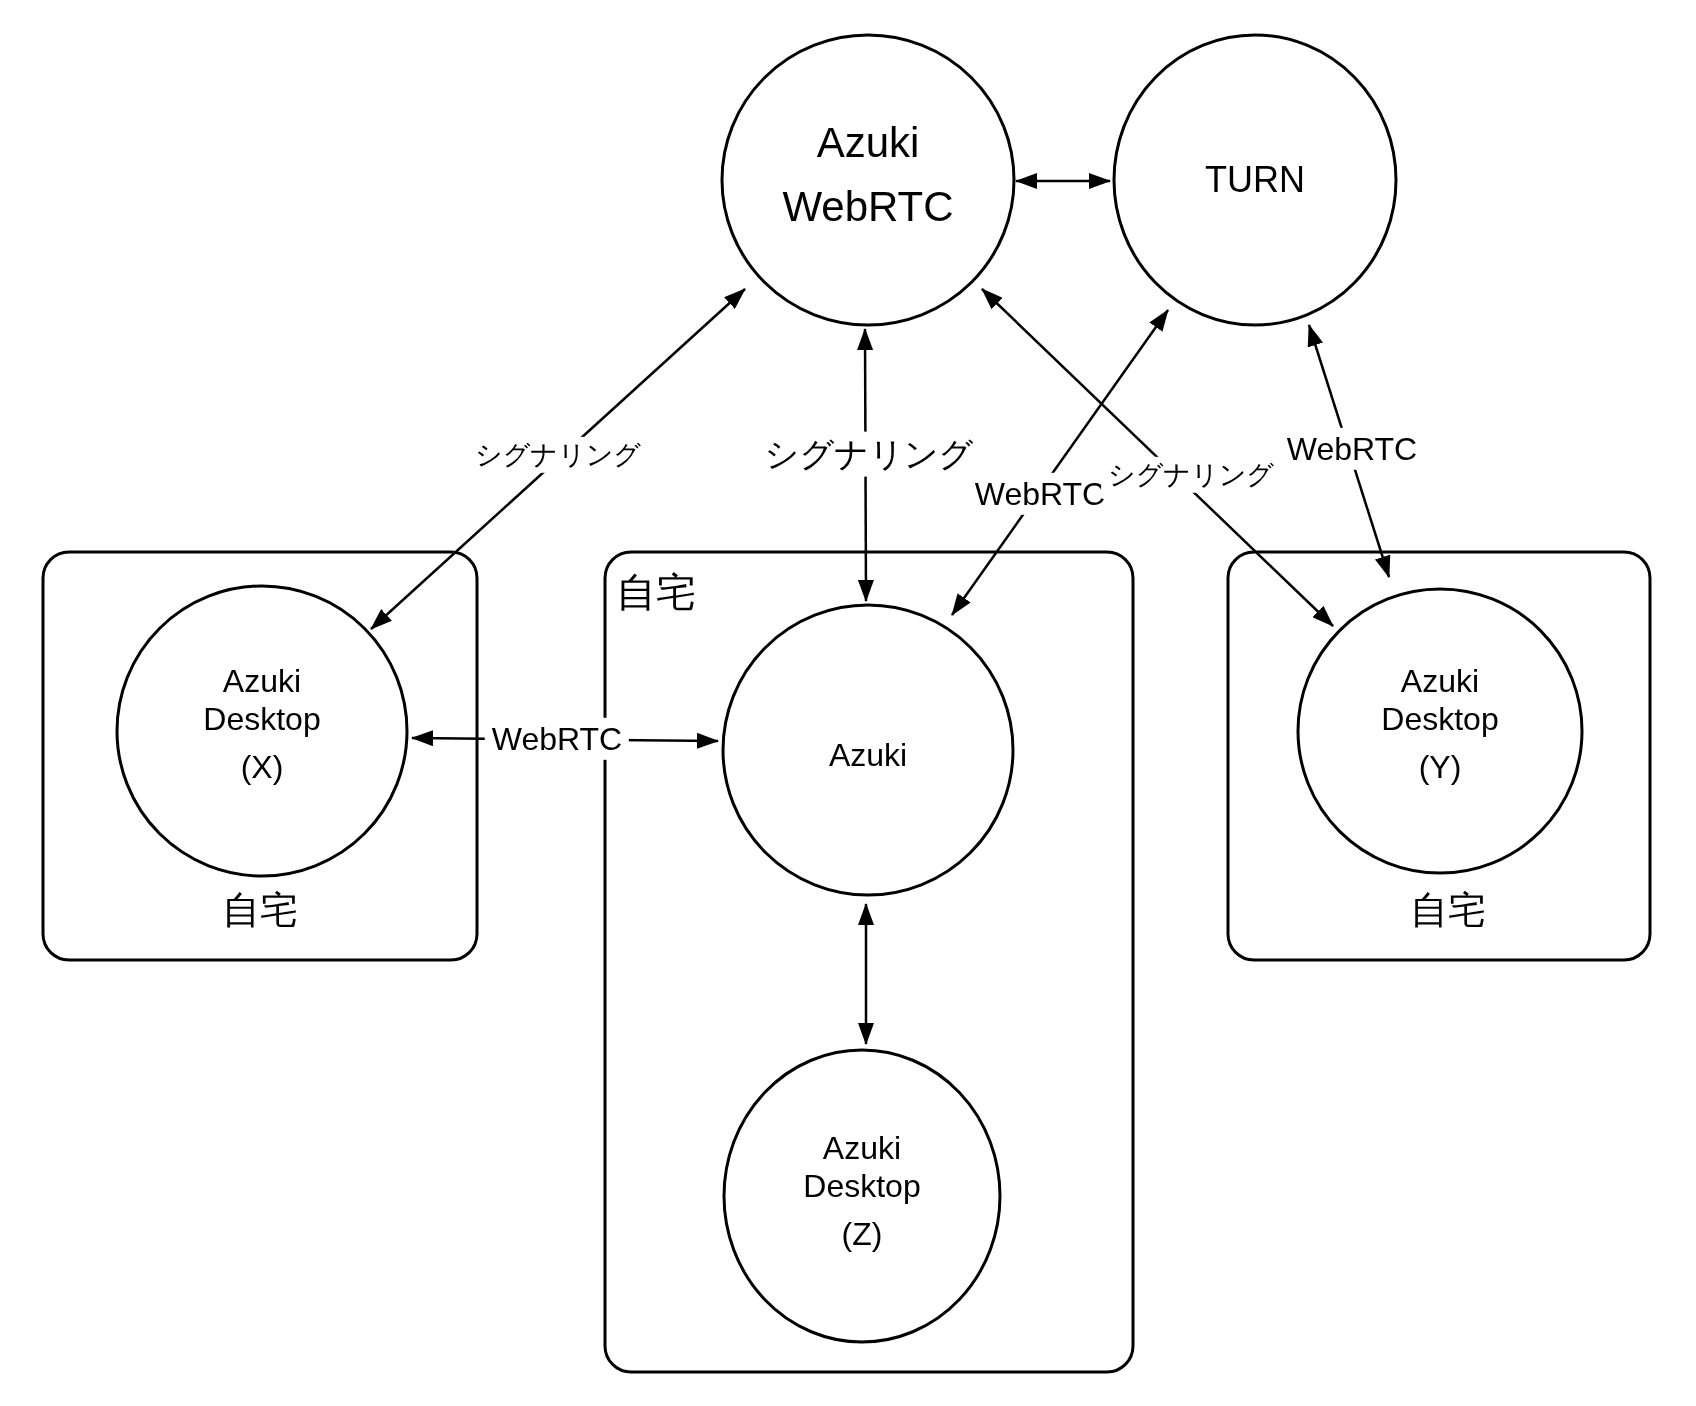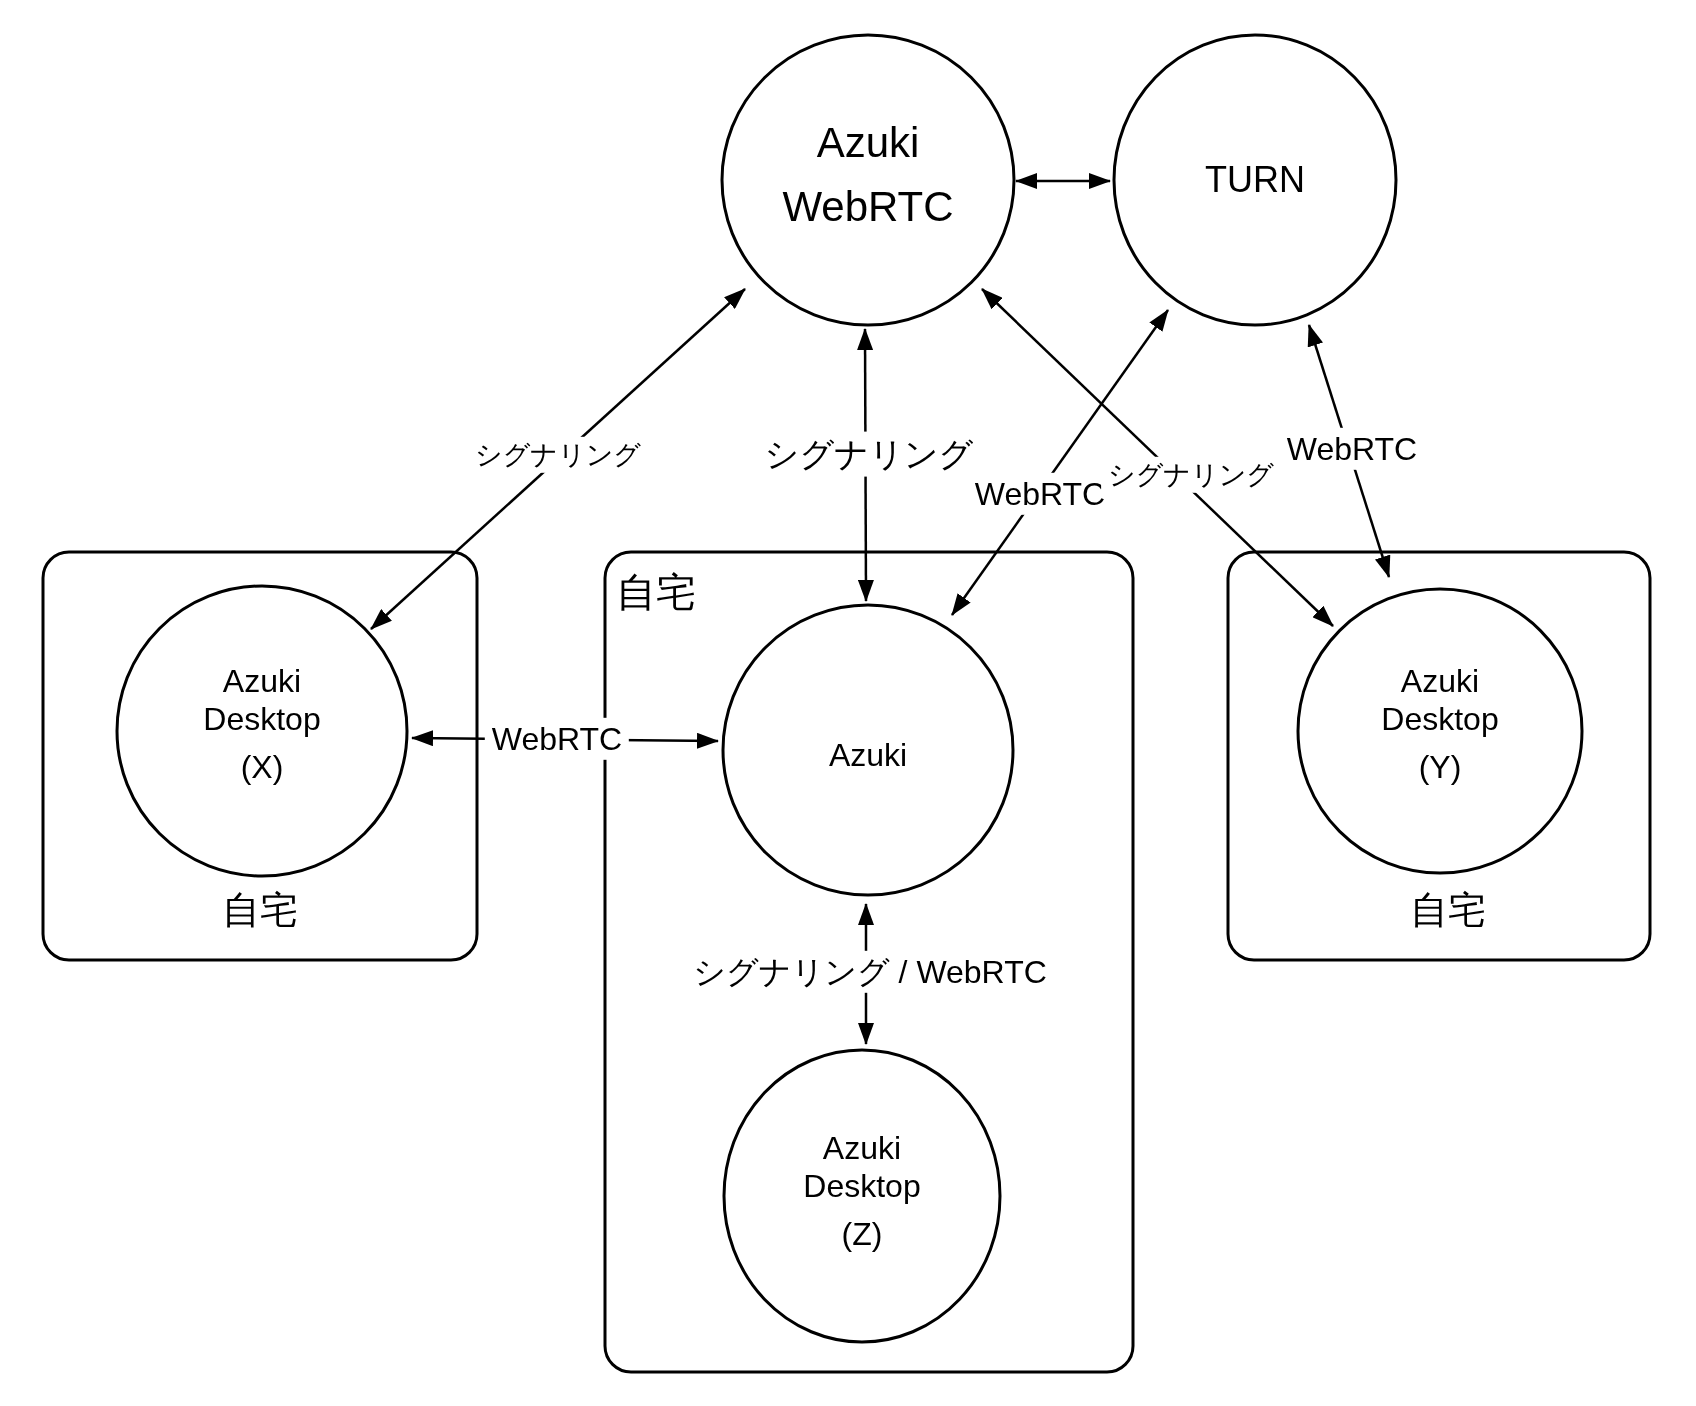--- a/index.html
+++ b/index.html
@@ -111,15 +111,14 @@
   <div class="lbl fs38" style="left:260px; top:911px;">自宅</div>
   <div class="lbl fs40" style="left:656px; top:592px;">自宅</div>
   <div class="lbl fs38" style="left:1448px; top:911px;">自宅</div>
 
   <div class="lbl edge-label fs27" style="left:558px; top:455px;">シグナリング</div>
   <div class="lbl edge-label fs34" style="left:869px; top:454px;">シグナリング</div>
   <div class="lbl edge-label fs30" style="left:1040px; top:494px;">WebRTC</div>
   <div class="lbl edge-label fs27" style="left:1191px; top:475px;">シグナリング</div>
   <div class="lbl edge-label fs30" style="left:1352px; top:449px;">WebRTC</div>
   <div class="lbl edge-label fs30" style="left:557px; top:739px;">WebRTC</div>
-  <div class="lbl edge-label fs30" style="left:870px; top:972px;">シグナリング / WebRTC</div>
 
 </div>
 
 </body></html>

